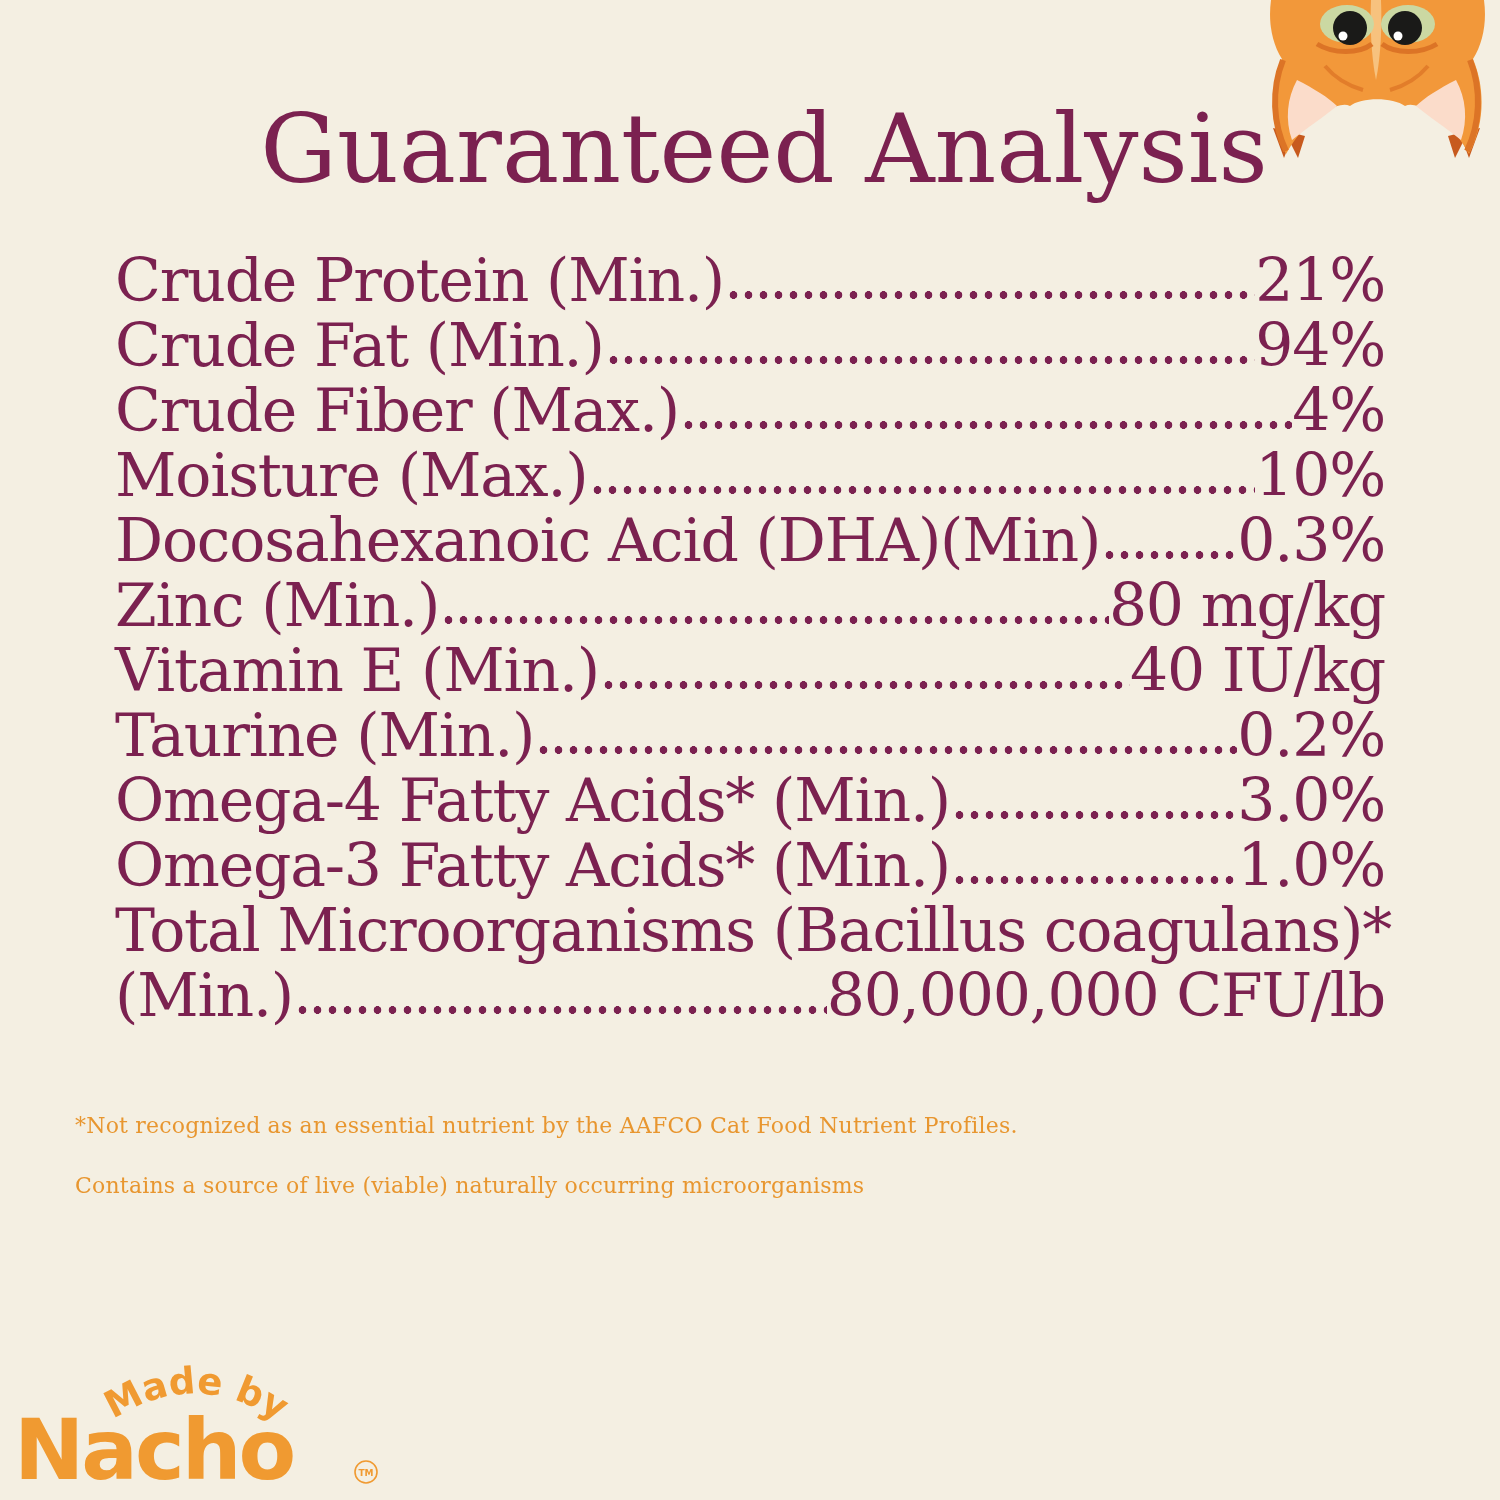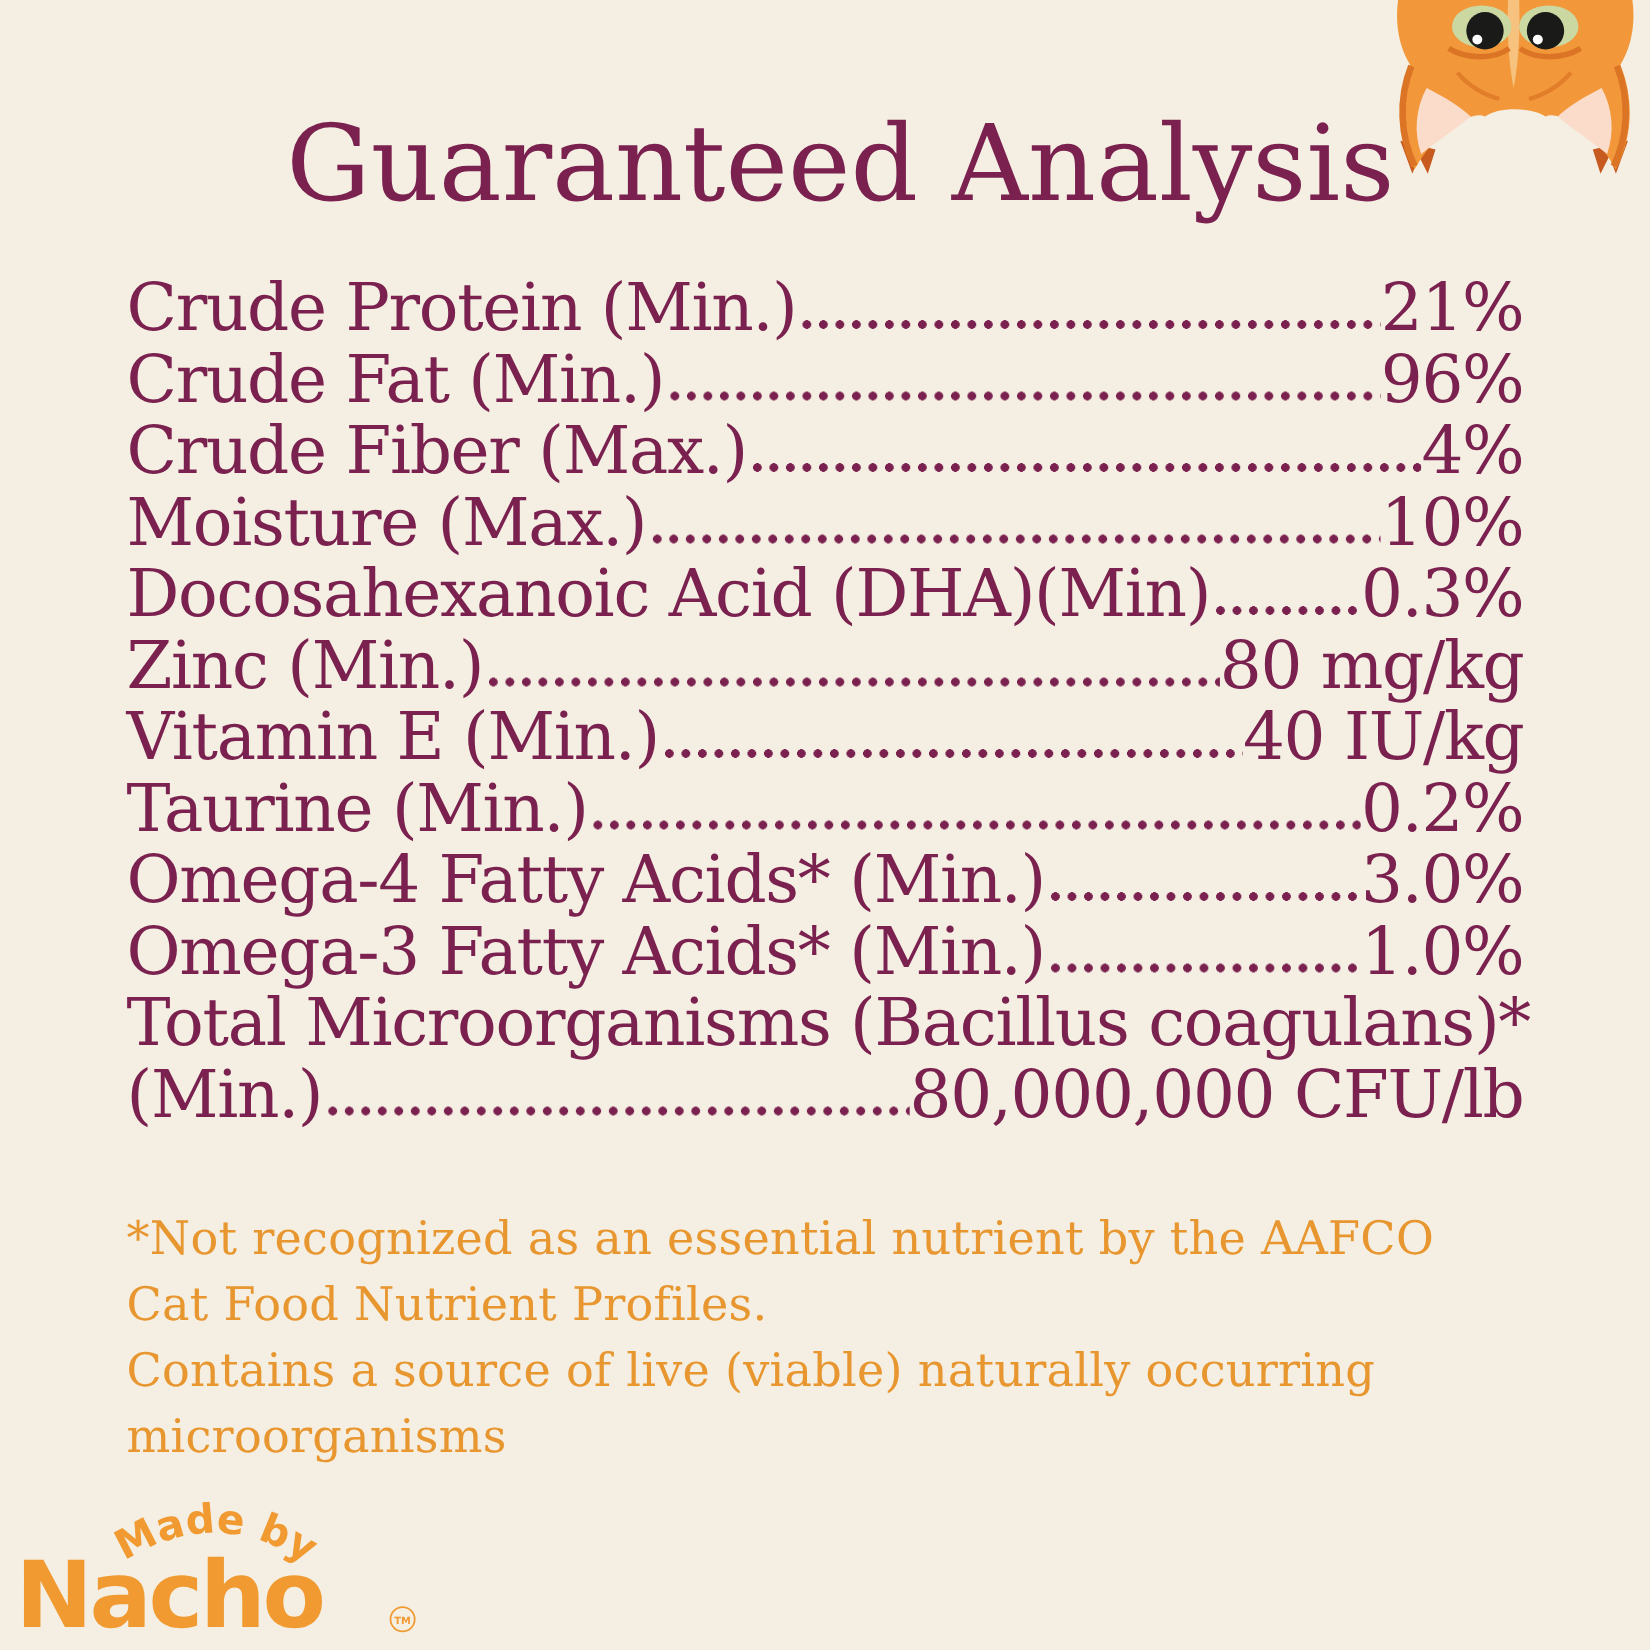--- a/index.html
+++ b/index.html
@@ -44,23 +44,23 @@
   .leader{
     flex:1 1 auto;
     min-width:10px;
     height:65px;
     background-image:radial-gradient(circle, var(--maroon) 0 3.7px, rgba(0,0,0,0) 4.1px);
     background-size:15px 10px;
     background-repeat:repeat-x;
     background-position:2px calc(100% - 13px);
   }
   .footnote{
-    margin:68px 115px 0 115px;
+    margin:68px 115px 0 75px;
     color:var(--orange);
-    font-size:42px;
+    font-size:22px;
     line-height:60px;
     letter-spacing:0.2px;
   }
   .footnote div{margin:0;}
   .logo{
     position:absolute;
     left:14px;
     bottom:10px;
   }
   .cat{
@@ -107,21 +107,21 @@
   <section class="list">
     <div class="g-row">
       <span class="row-label">Crude Protein (Min.)</span>
       <span class="leader"></span>
       <span class="row-value">21%</span>
     </div>
 
     <div class="g-row">
       <span class="row-label">Crude Fat (Min.)</span>
       <span class="leader"></span>
-      <span class="row-value">96%</span>
+      <span class="row-value">94%</span>
     </div>
 
     <div class="g-row">
       <span class="row-label">Crude Fiber (Max.)</span>
       <span class="leader"></span>
       <span class="row-value">4%</span>
     </div>
 
     <div class="g-row">
       <span class="row-label">Moisture (Max.)</span>

